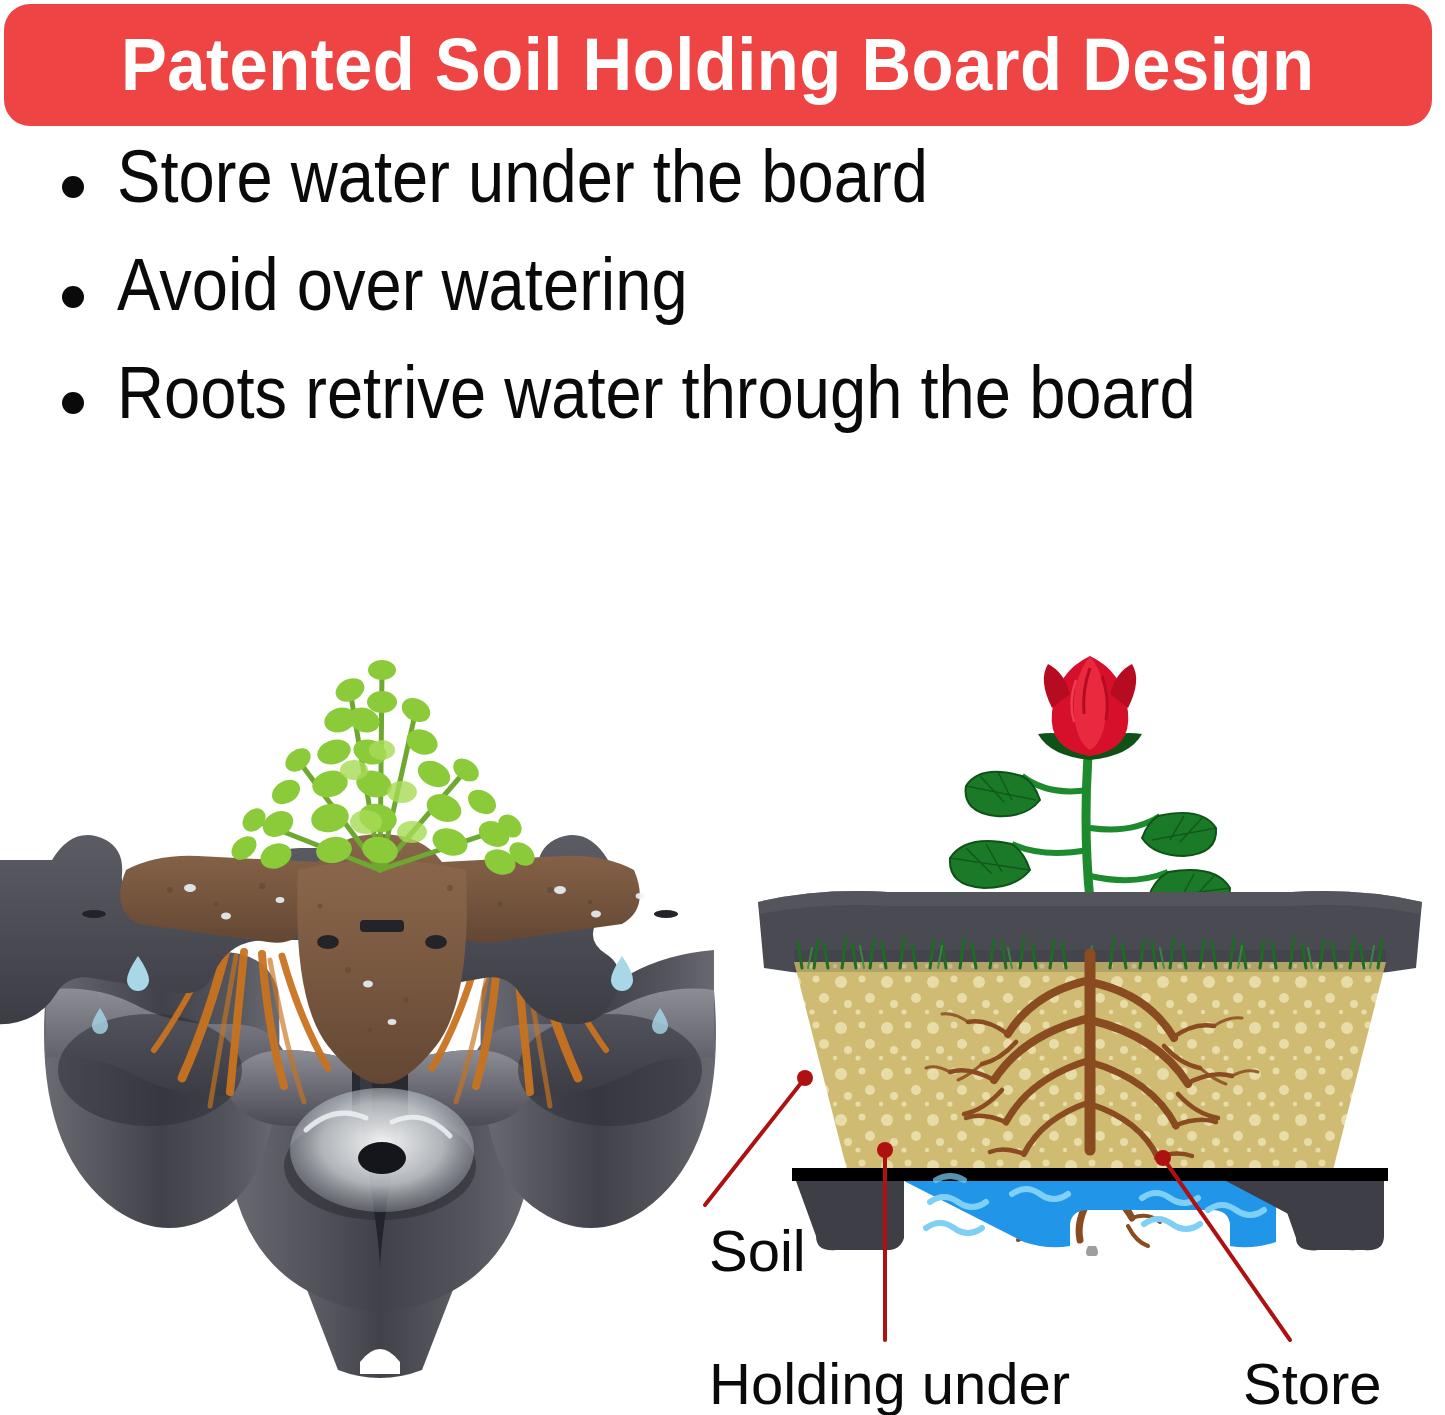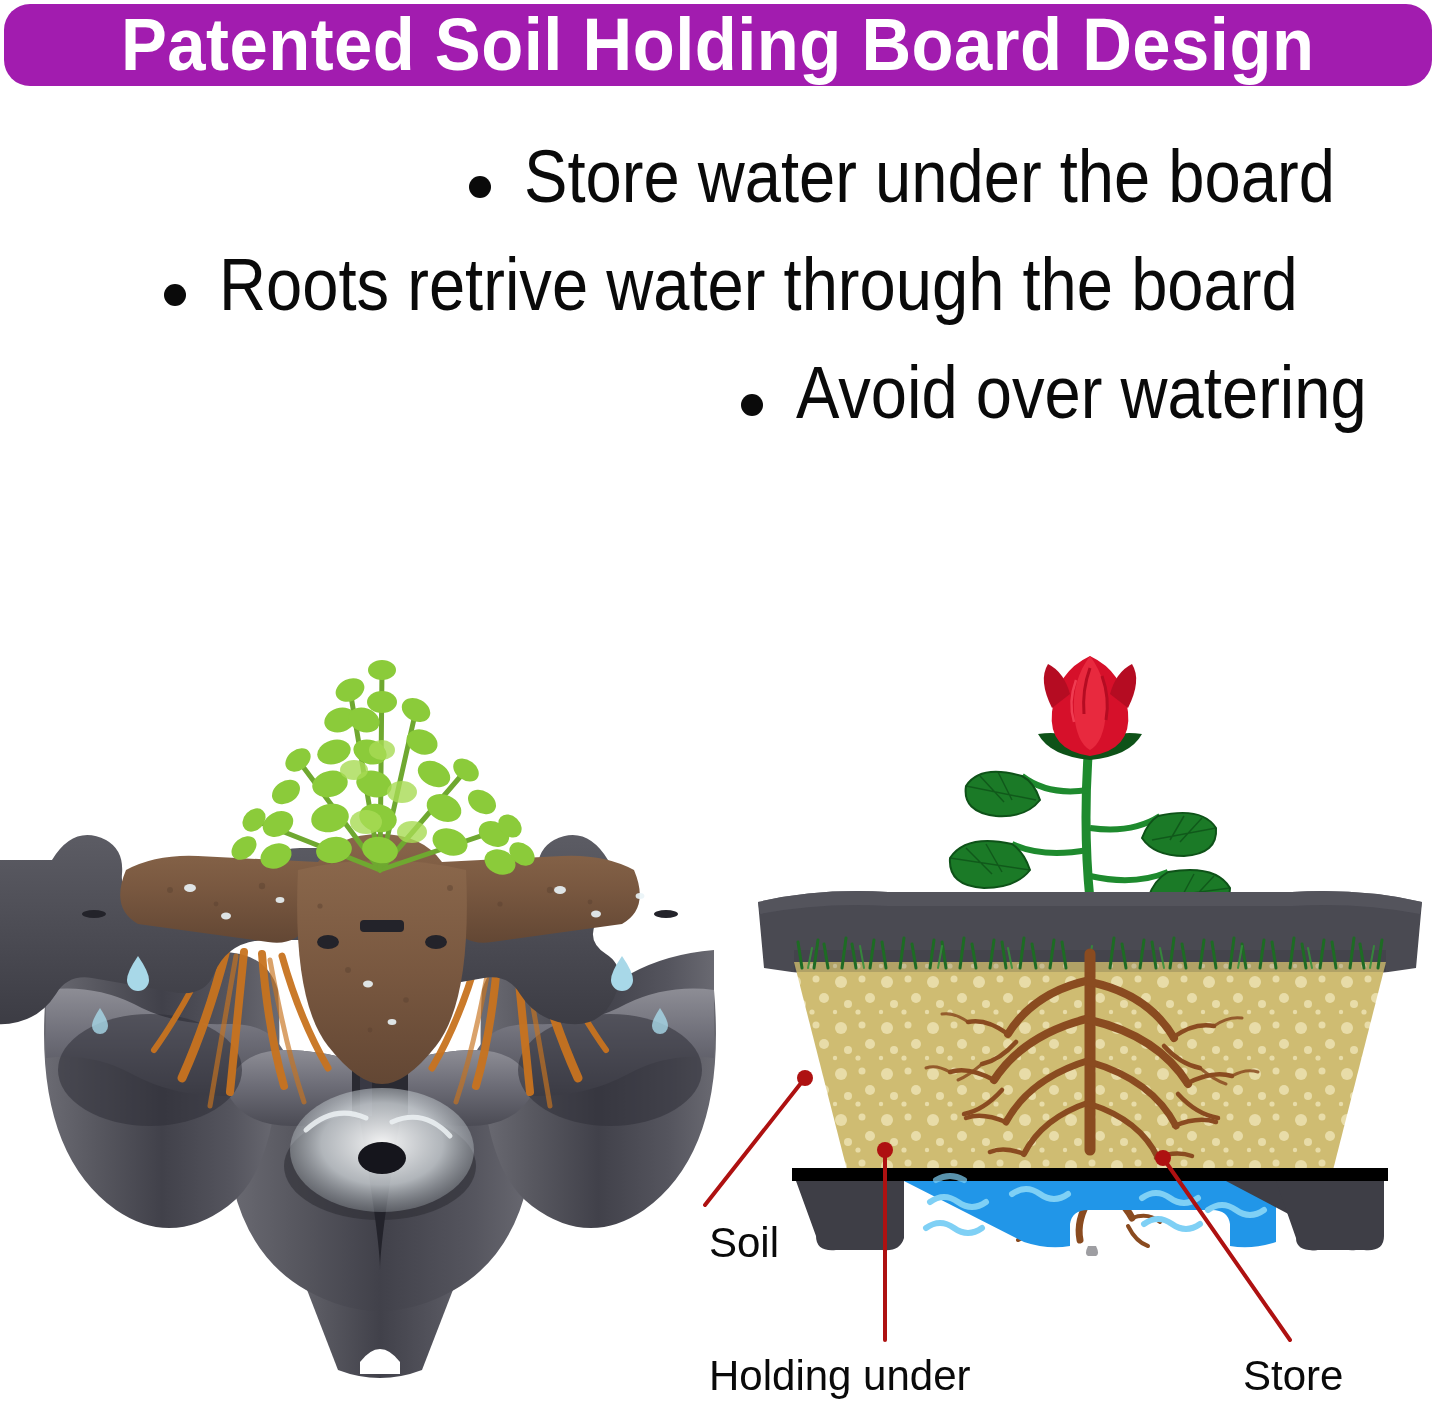--- a/index.html
+++ b/index.html
@@ -1,76 +1,76 @@
 <!DOCTYPE html>
 <html><head>
 <meta charset="utf-8">
 <style>
   html,body{margin:0;padding:0;background:#fff;}
   body{width:1445px;height:1415px;position:relative;overflow:hidden;
        font-family:"Liberation Sans",sans-serif;}
 
   
-  #banner{position:absolute;left:4px;top:4px;width:1428px;height:82px;
-          background:#a21caf;border-radius:26px;display:flex;align-items:center;
+  #banner{position:absolute;left:4px;top:4px;width:1428px;height:122px;
+          background:#ef4444;border-radius:26px;display:flex;align-items:center;
           justify-content:center;}
   #banner-title{color:#FFFFFF;font-size:74px;font-weight:bold;line-height:1;
                 font-family:"Liberation Sans Narrow","Liberation Sans",sans-serif;
                 transform:scaleX(.93);transform-origin:center;white-space:nowrap;
                 letter-spacing:.5px;}
 
   
   #bullets{position:absolute;left:0;top:140px;width:1445px;}
-  .bullet-row{display:flex;align-items:flex-start;height:108px;justify-content:flex-end;}
+  .bullet-row{display:flex;align-items:flex-start;height:108px;}
   .bullet-dot{width:22px;height:22px;border-radius:50%;background:#0a0a0a;
               flex:0 0 22px;margin-left:62px;margin-top:34px;}
   .bullet-text{margin-left:33px;color:#0a0a0a;font-size:74px;line-height:1;
                font-family:"Liberation Sans Narrow","Liberation Sans",sans-serif;
                transform:scaleX(.88);transform-origin:left center;white-space:nowrap;}
   .bullet-row.b1 .bullet-dot{margin-top:36px}
   .bullet-row.b2 .bullet-dot{margin-top:38px}
   .bullet-row.b3 .bullet-dot{margin-top:36px}
   .bullet-row.b4 .bullet-dot{margin-top:30px}
 
   
   #photo{position:absolute;left:30px;top:570px;width:700px;height:830px;}
 
   
   #diagram{position:absolute;left:740px;top:650px;width:700px;height:600px;}
 
   
-  .callout{position:absolute;color:#0a0a0a;font-size:42px;line-height:1;
+  .callout{position:absolute;color:#0a0a0a;font-size:58px;line-height:1;
            white-space:nowrap;font-family:"Liberation Sans",sans-serif;}
   #label-soil{left:709px;top:1222px;}
   #label-board{left:709px;top:1355px;}
   #label-water{left:1243px;top:1355px;}
   svg{display:block;overflow:visible;}
 </style>
 </head>
 <body>
 
 <div id="banner">
   <div id="banner-title">Patented Soil Holding Board Design</div>
 </div>
 
 <div id="bullets">
 
   <div class="bullet-row b1">
     <span class="bullet-dot"></span>
     <span class="bullet-text">Store water under the board</span>
   </div>
 
+  <div class="bullet-row b2">
+    <span class="bullet-dot"></span>
+    <span class="bullet-text">Avoid over watering</span>
+  </div>
+
   <div class="bullet-row b3">
     <span class="bullet-dot"></span>
     <span class="bullet-text">Roots retrive water through the board</span>
-  </div>
-
-  <div class="bullet-row b2">
-    <span class="bullet-dot"></span>
-    <span class="bullet-text">Avoid over watering</span>
   </div>
 
 
 </div>
 
 <div id="photo">
 <svg width="700" height="830" viewBox="0 0 700 830">
   <defs>
     <linearGradient id="potG" x1="0" y1="0" x2="1" y2="0">
       <stop offset="0" stop-color="#6B6B73"></stop>

